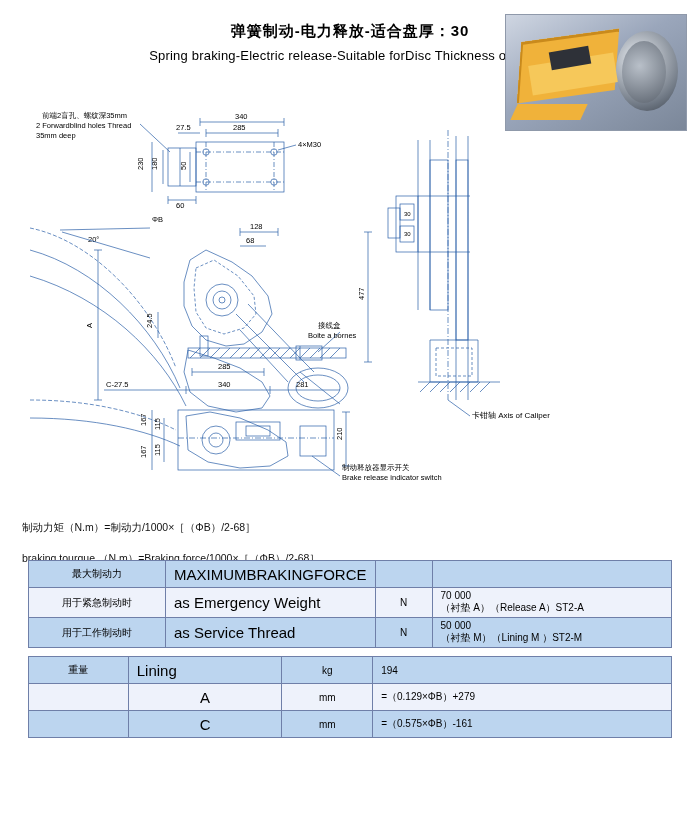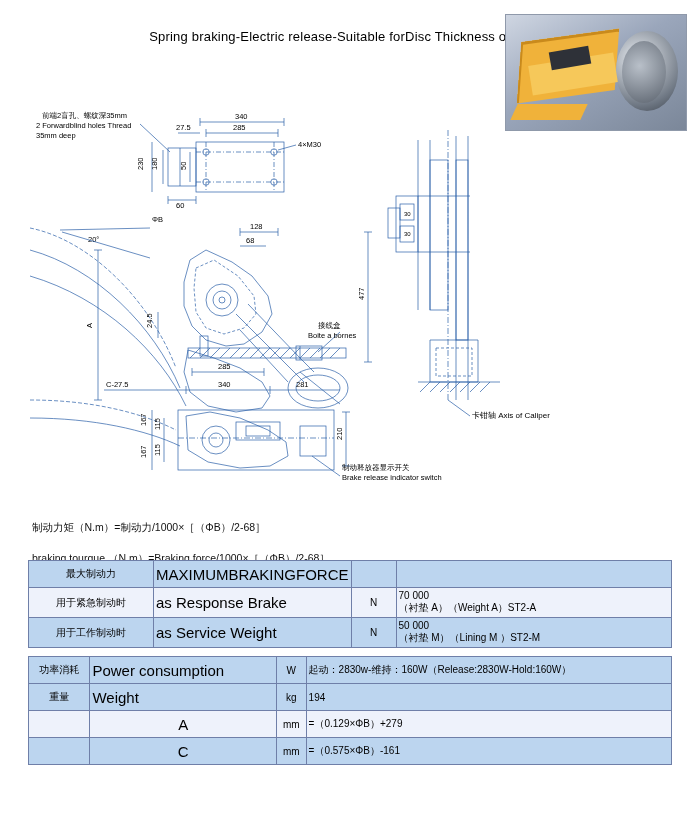--- a/index.html
+++ b/index.html
@@ -48,47 +48,48 @@
     position:absolute;left:44px;top:34px;width:40px;height:18px;background:#2e3138;
     transform:rotate(-10deg);
   }
 
   
   .drawing{position:absolute;left:0;top:100px;width:700px;height:410px;}
   .drawing svg{display:block;}
 
   
   .formula{
-    position:absolute;left:32px;font-size:10.5px;color:#111;
+    position:absolute;left:22px;font-size:10.5px;color:#111;
   }
   .formula.l1{top:521px;}
   .formula.l2{top:538px;margin-top:14px;}
 
   
   .table-wrap{
     position:absolute;left:28px;top:560px;width:644px;
   }
   table{border-collapse:collapse;width:644px;font-size:10px;}
   table td{
     border:1px solid #6f7fa8;
     height:22px;
-    padding:2px 2px;
+    padding:2px 8px;
     background:#eef2fb;
     vertical-align:middle;
   }
   td.hl{background:#bcd5ef;}
   td.c{text-align:center;}
   .cn{font-size:10px;}
   .en{font-size:15px;}
   .nowrap{white-space:nowrap;}
 </style>
 </head>
 <body>
 
 <div class="title-block">
+  <div class="title-cn">弹簧制动-电力释放-适合盘厚：30</div>
   <div class="title-en">Spring braking-Electric release-Suitable forDisc Thickness of 30MM</div>
 </div>
 
 <div class="photo">
   <div class="shape-a"></div>
   <div class="wheel"></div>
   <div class="wheel2"></div>
   <div class="shape-b"></div>
   <div class="dark"></div>
   <div class="base"></div>
@@ -312,50 +313,44 @@
   <table>
     <tbody>
         <tr>
       <td class="hl c cn" style="width:120px">最大制动力</td>
       <td class="hl en" style="width:160px">MAXIMUMBRAKINGFORCE</td>
       <td class="hl c" style="width:40px"></td>
       <td class="hl"></td>
     </tr>
     <tr>
       <td class="c cn">用于紧急制动时</td>
-      <td class="en">as Response Brake</td>
+      <td class="en">as Emergency Weight</td>
       <td class="c">N</td>
       <td>
-        <span style="display:inline-block;width:150px">70 000</span><span class="nowrap">（衬垫 A）（Weight A）ST2-A</span>
+        <span style="display:inline-block;width:150px">70 000</span><span class="nowrap">（衬垫 A）（Release A）ST2-A</span>
       </td>
     </tr>
     <tr>
       <td class="hl c cn">用于工作制动时</td>
-      <td class="hl en">as Service Weight</td>
+      <td class="hl en">as Service Thread</td>
       <td class="hl c">N</td>
       <td class="hl">
         <span style="display:inline-block;width:150px">50 000</span><span class="nowrap">（衬垫 M）（Lining M ）ST2-M</span>
       </td>
     </tr>
   </tbody>
     </table>
 
   <div style="height:8px"></div>
 
   <table>
     <tbody>
     <tr>
-      <td class="hl c cn">功率消耗</td>
-      <td class="hl en">Power consumption</td>
-      <td class="hl c">W</td>
-      <td class="hl">起动：2830w-维持：160W（Release:2830W-Hold:160W）</td>
-    </tr>
-    <tr>
       <td class="hl c cn">重量</td>
-      <td class="hl en">Weight</td>
+      <td class="hl en">Lining</td>
       <td class="hl c">kg</td>
       <td class="hl">194</td>
     </tr>
     <tr>
       <td class="c cn"></td>
       <td class="en c">A</td>
       <td class="c">mm</td>
       <td>=（0.129×ΦB）+279</td>
     </tr>
     <tr>

